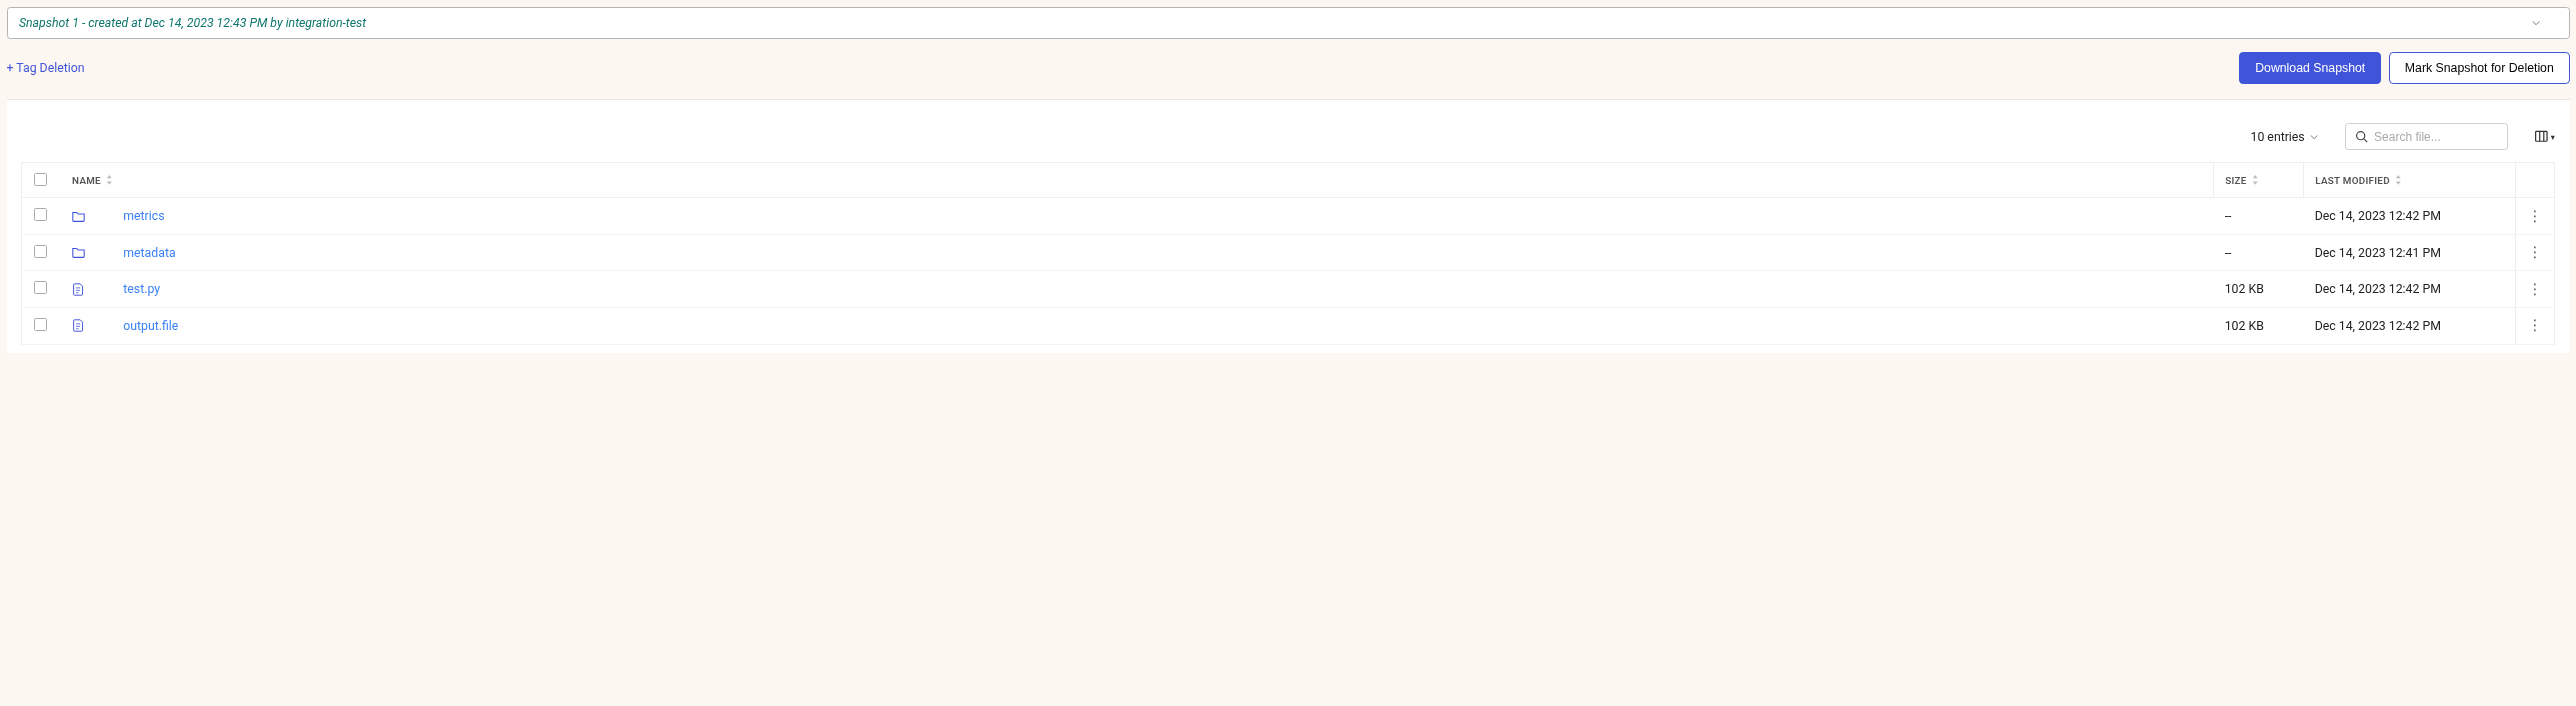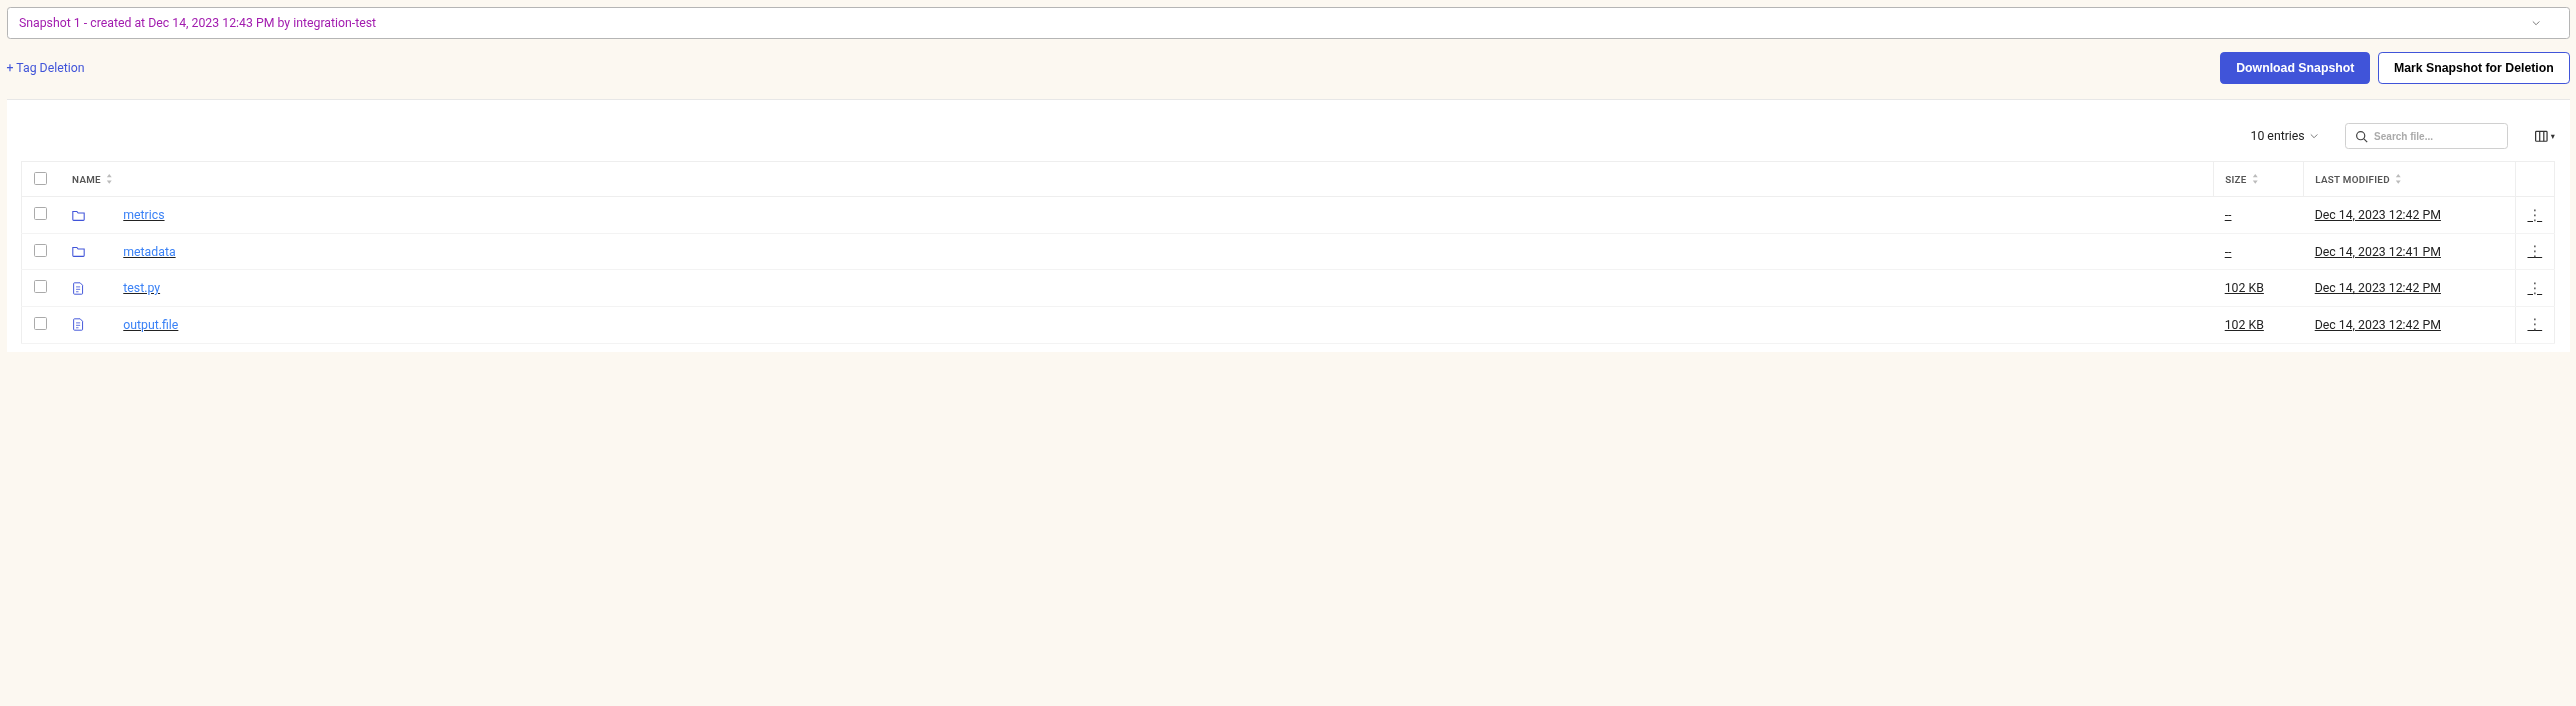--- a/index.html
+++ b/index.html
@@ -21,25 +21,26 @@
       font-size: 11.4px;
       margin: 3.3px 0 8.2px 0;
     }
     .snapshot-select {
       width: 100%;
       border: 0.8px solid #b5b5b5;
       border-radius: 3.3px;
       background: #fff;
       padding: 8.2px 28px 8.2px 11.4px;
       font-size: 12.3px;
-      color: #a21caf;
+      color: #0f766e;
       display: flex;
       align-items: center;
       justify-content: space-between;
       cursor: pointer;
+      font-style: italic;
     }
     .chevron-down {
       width: 9.8px;
       height: 9.8px;
       display: inline-flex;
       align-items: center;
       justify-content: center;
       color: #777;
     }
     .actions-row {
@@ -56,21 +57,21 @@
     }
     .actions-right {
       display: flex;
       gap: 8.2px;
     }
     .btn {
       border-radius: 4.1px;
       padding: 8.2px 14.7px;
       font-size: 12.3px;
       cursor: pointer;
-      font-weight: 700;
+      font-weight: 400;
       border: 0.8px solid transparent;
     }
     .btn-primary {
       background: #4054d9;
       color: #fff;
       border-color: #4054d9;
     }
     .btn-outline {
       background: #fff;
       color: #000000;
@@ -101,40 +102,38 @@
       border: 0.8px solid #d0d0d0;
       border-radius: 3.3px;
       padding: 5.7px 8.2px;
       width: 163px;
       gap: 6.5px;
       background: #fff;
     }
     .search-input {
       border: none;
       outline: none;
-      font-size: 10px;
+      font-size: 12px;
       width: 100%;
       color: #333;
-      font-weight: bold;
     }
     .search-input::placeholder {
       color: #aaa;
     }
     .columns-btn {
       display: flex;
       align-items: center;
       gap: 1.6px;
       cursor: pointer;
       color: #333;
     }
     .table {
       width: 100%;
       border: 0.8px solid #eee;
       border-collapse: collapse;
-      text-decoration: underline;
     }
     .table thead th {
       text-align: left;
       font-size: 9.8px;
       font-weight: 600;
       color: #555;
       text-transform: uppercase;
       letter-spacing: 0.3px;
       padding: 9.8px 11.4px;
       border-bottom: 0.8px solid #eee;

